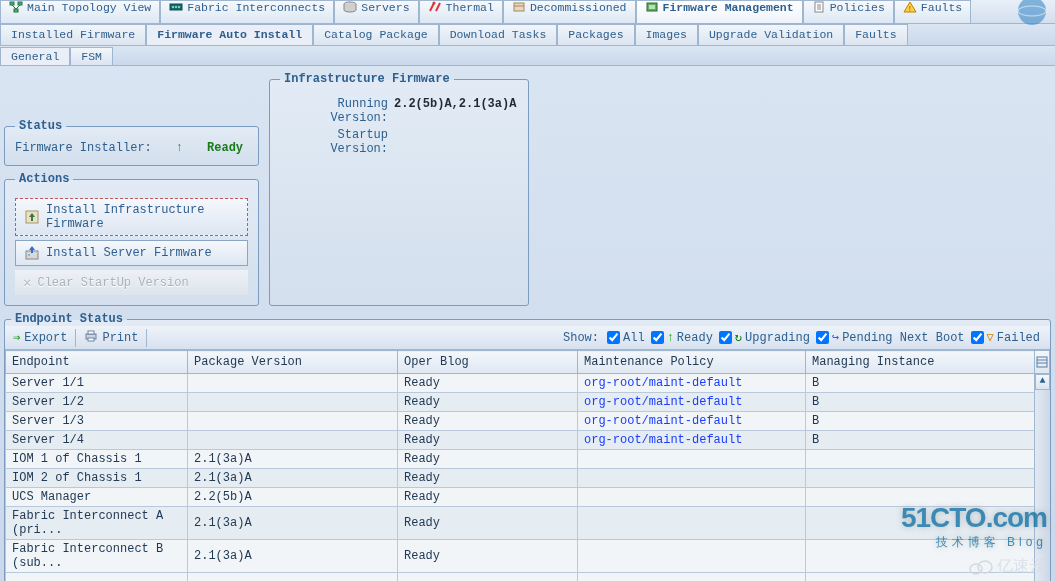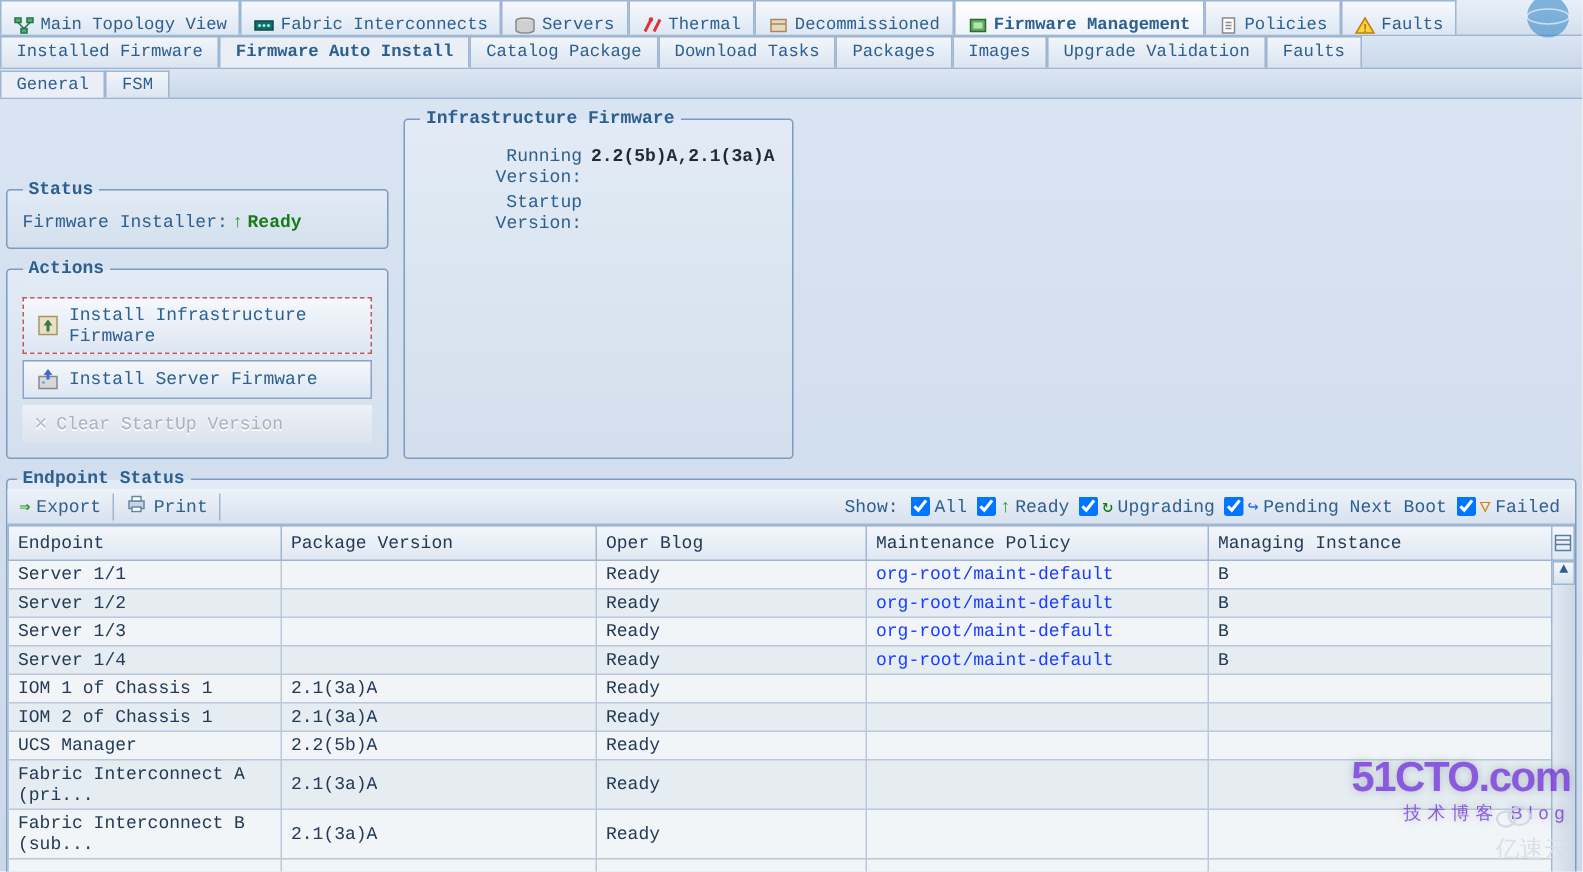--- a/index.html
+++ b/index.html
@@ -13,21 +13,21 @@
 
   
   .top-toolbar {
     display: flex;
     align-items: stretch;
     background: linear-gradient(#e8eff8, #d4dfee);
     height: 24px;
     border-bottom: 1px solid #9fb6d1;
   }
   .top-tab {
-    display: flex; align-items: flex-end; gap: 4px;
+    display: flex; align-items: flex-start; gap: 4px;
     padding: 0 8px;
     border: 1px solid #9fb6d1;
     border-bottom: none;
     background: linear-gradient(#f6f9fd, #dde7f3);
     margin-right: 0;
     font-size: 11.5px;
     cursor: pointer;
   }
   .top-tab.active { background: linear-gradient(#fff, #eef3fa); font-weight: bold; }
   .top-tab .tt-icon { width: 14px; height: 12px; display:inline-block; }
@@ -82,21 +82,21 @@
     margin: 0;
     padding: 8px 10px 10px 10px;
   }
   fieldset.group > legend {
     font-weight: bold;
     padding: 0 4px;
     font-size: 12px;
   }
   .left-col { display: flex; flex-direction: column; gap: 6px; width: 255px; margin-top: 47px; }
   .status-box { min-height: 40px; }
-  .status-line { display: flex; align-items: center; gap: 3px; }
+  .status-line { display: flex; align-items: center; gap: 24px; }
   .ready-icon { color: #1a9a1a; font-weight: bold; }
   .ready-text { color: #1a7a1a; font-weight: bold; }
 
   .actions-box { padding: 6px 8px 10px 8px; }
   .actions-box .btn {
     display: flex; align-items: center; gap: 6px;
     border: 1px solid #8aa5c6;
     background: linear-gradient(#f5f8fc, #dde6f2);
     padding: 4px 8px;
     margin-top: 4px;
@@ -174,23 +174,23 @@
     background: linear-gradient(#f4f7fb,#dbe4ef); border:1px solid #9fb6d1;
   }
   .ep-table-wrap .scroller .up{ top:0; }
   .gear-corner {
     position:absolute; right:0; top:0; width:16px; height:24px;
     display:flex; align-items:center; justify-content:center;
     background: linear-gradient(#f3f7fb,#dfe7f2); border:1px solid #9fb6d1;
   }
 
   
-  .wm-51cto { position: fixed; right: 8px; bottom: 30px; font-family: Arial, sans-serif; font-weight: 900; font-size: 28px; color:#6d28d9; opacity:0.75; text-shadow:0 0 6px #9aa; letter-spacing:-1px; pointer-events:none;margin-top:36px; }
+  .wm-51cto { position: fixed; right: 8px; bottom: 30px; font-family: Arial, sans-serif; font-weight: 900; font-size: 28px; color:#0369a1; opacity:0.75; text-shadow:0 0 6px #9aa; letter-spacing:-1px; pointer-events:none;margin-top:36px; }
   .wm-51cto .sub { display:block; font-size:12px; font-weight:normal; letter-spacing:4px; text-align:right; }
-  .wm-yisu { position: fixed; right: 10px; bottom: 4px; font-family: "SimSun", serif; font-size: 16px; color:#d7dee7; opacity:0.9; pointer-events:none; display:flex; gap:4px;flex-direction:column; }
+  .wm-yisu { position: fixed; right: 10px; bottom: 4px; font-family: "SimSun", serif; font-size: 16px; color:#d7dee7; opacity:0.9; pointer-events:none; display:flex; align-items:center; gap:4px; }
   .wm-yisu .yicon { width:24px; height:16px; display:inline-block; }
 
   .icon-green-up { color:#16a016; font-weight:bold; }
   .icon-upg { color:#0a7a0a; }
   .icon-pending { color:#2a60ff; }
   .icon-failed { color:#d08000; }
 </style>
 </head>
 <body>
 

